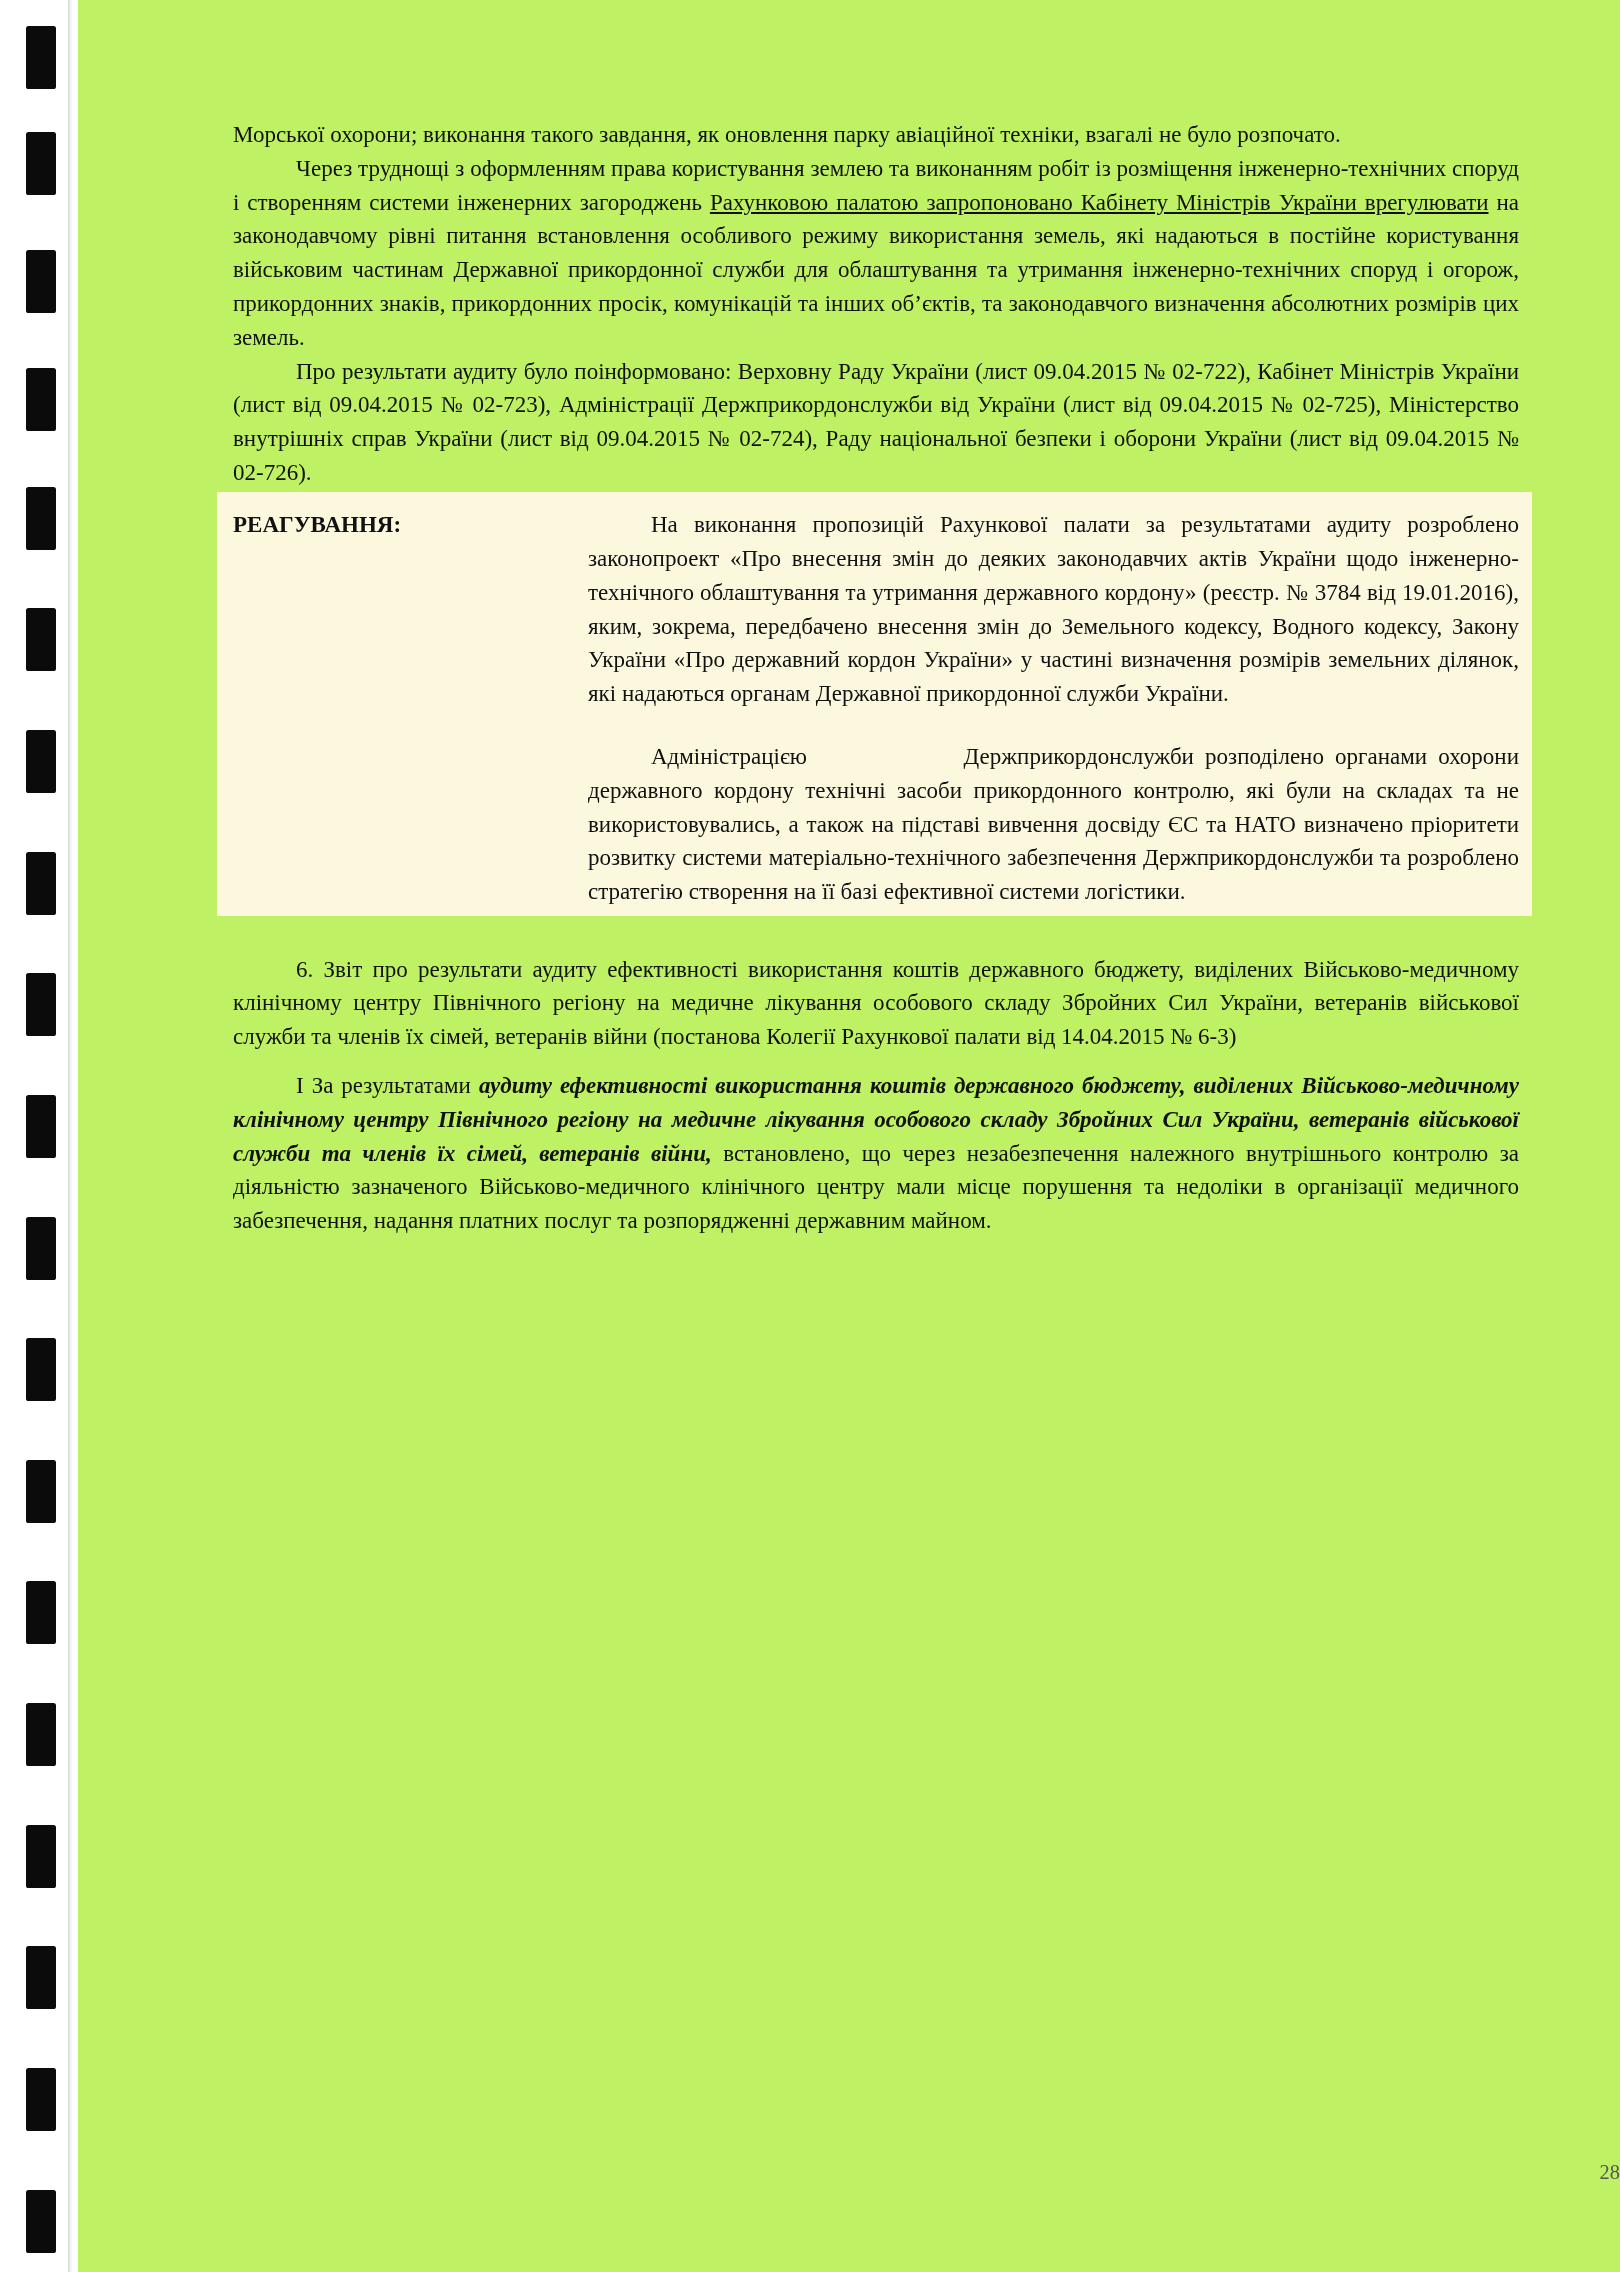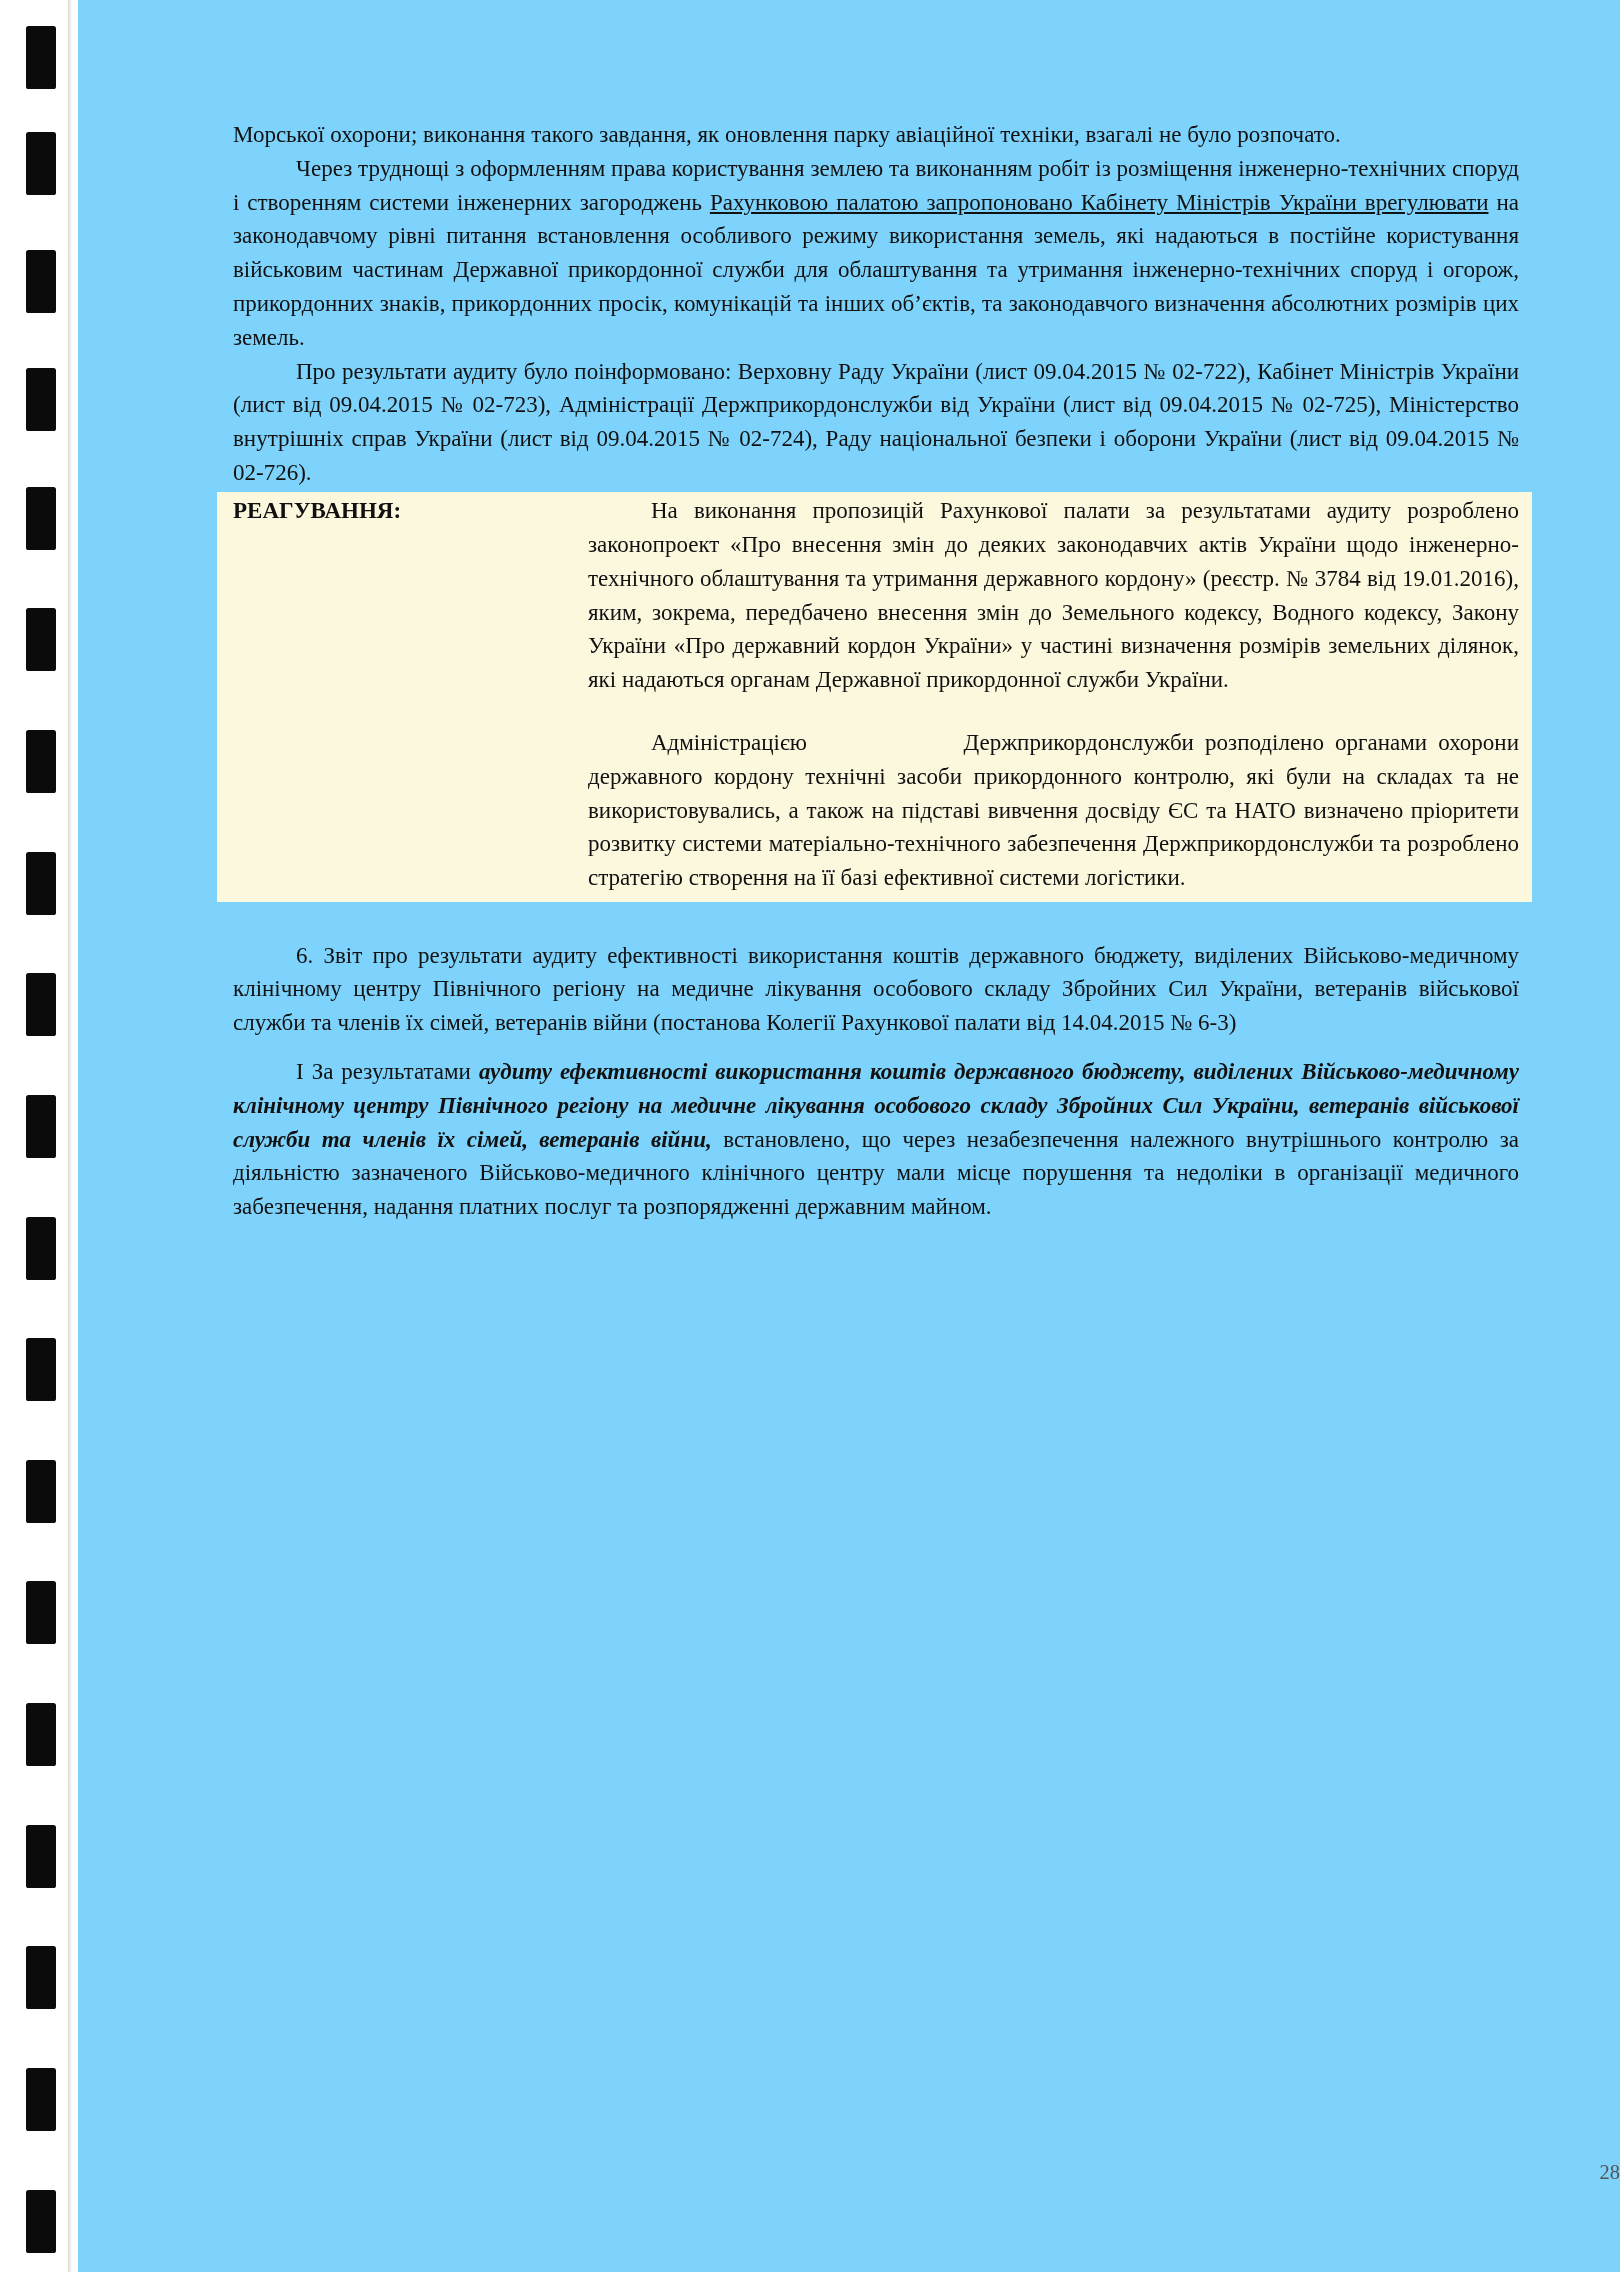--- a/index.html
+++ b/index.html
@@ -4,21 +4,21 @@
 <style>
   html, body {
     margin: 0;
     padding: 0;
     background: #ffffff;
   }
   .page {
     position: relative;
     width: 1620px;
     height: 2273px;
-    background: #7dd3fc;
+    background: #bef264;
     overflow: hidden;
     font-family: "Liberation Serif", serif;
     color: #111111;
   }
 
   
   .binding {
     position: absolute;
     left: 0;
     top: 0;
@@ -72,21 +72,21 @@
     left: -16.4px;
     top: 0;
     width: 1315px;
     height: 100%;
     background: #fbf8dd;
     z-index: 0;
   }
   .reaction-inner {
     position: relative;
     z-index: 1;
-    padding-top: 2px;
+    padding-top: 16px;
     padding-bottom: 6.6px;
   }
   .reaction-label {
     font-weight: bold;
     font-size: 23px;
     line-height: 1.47;
   }
   .reaction-col {
     margin-left: 355px;
   }

